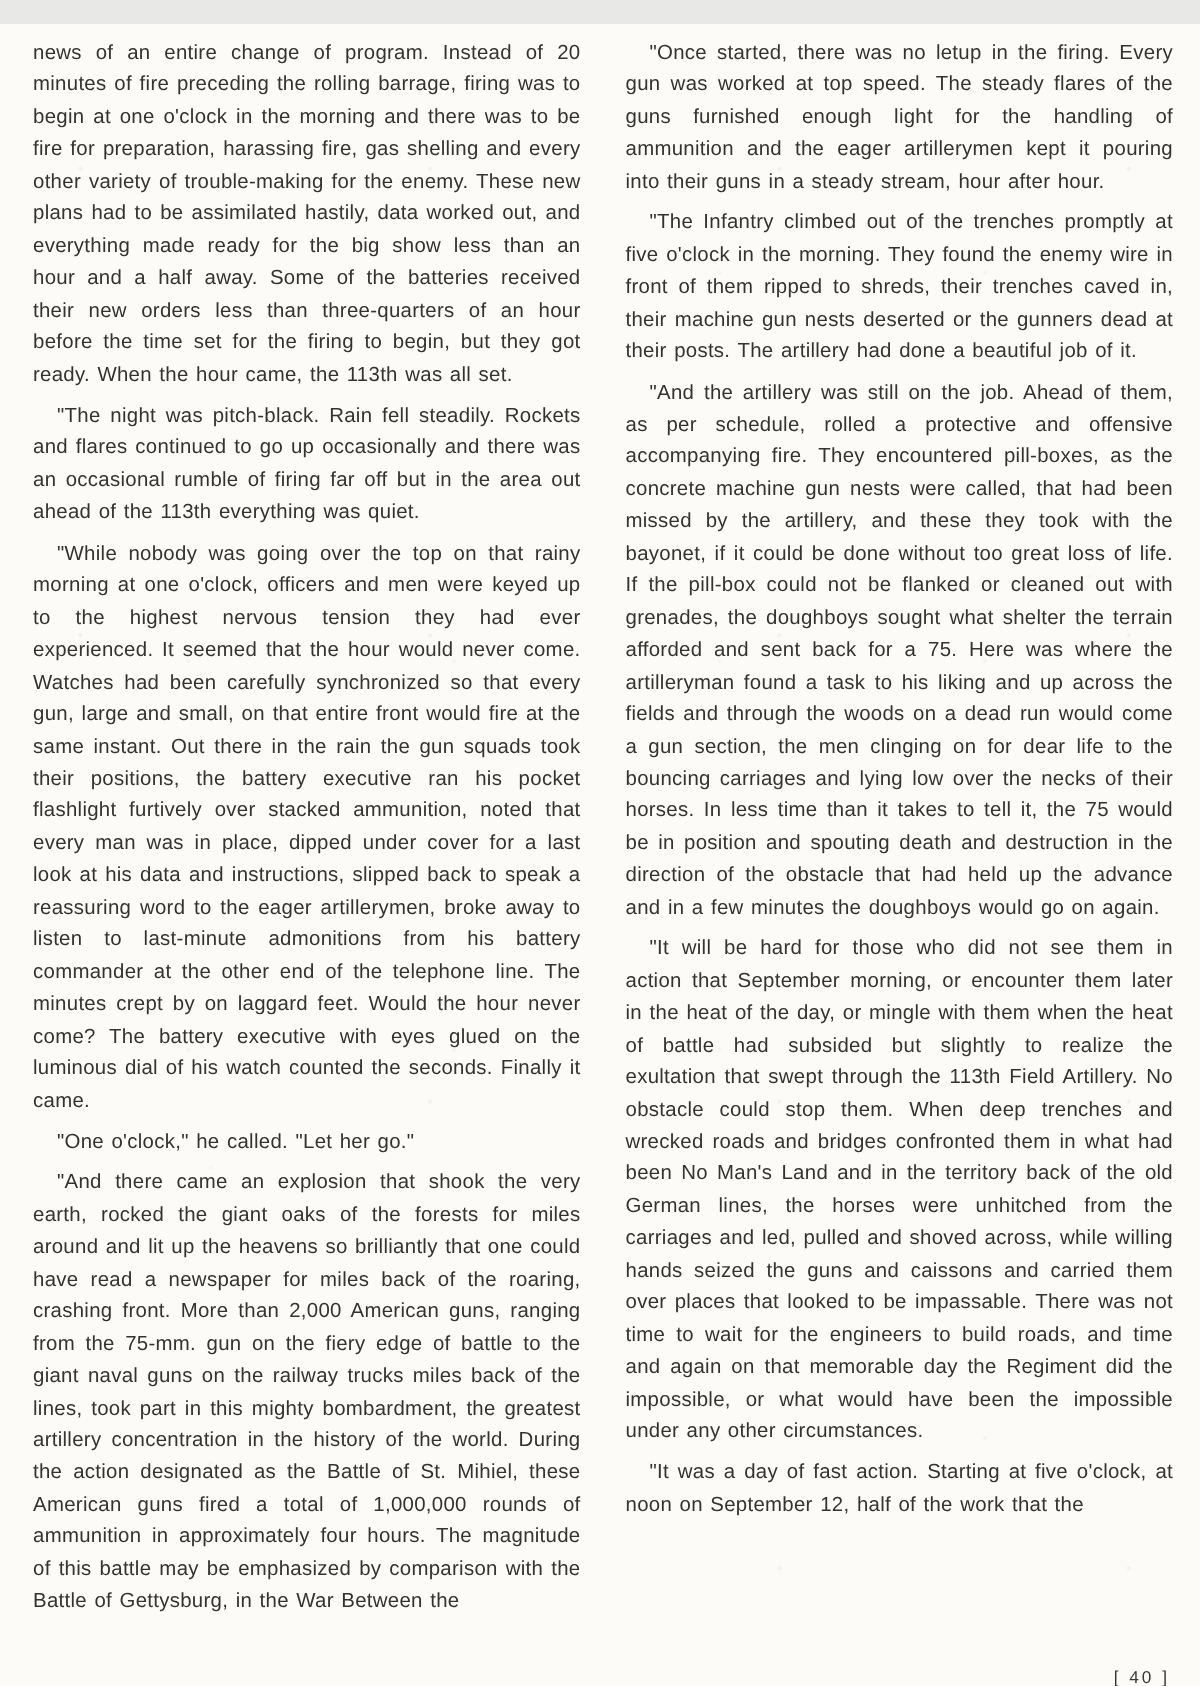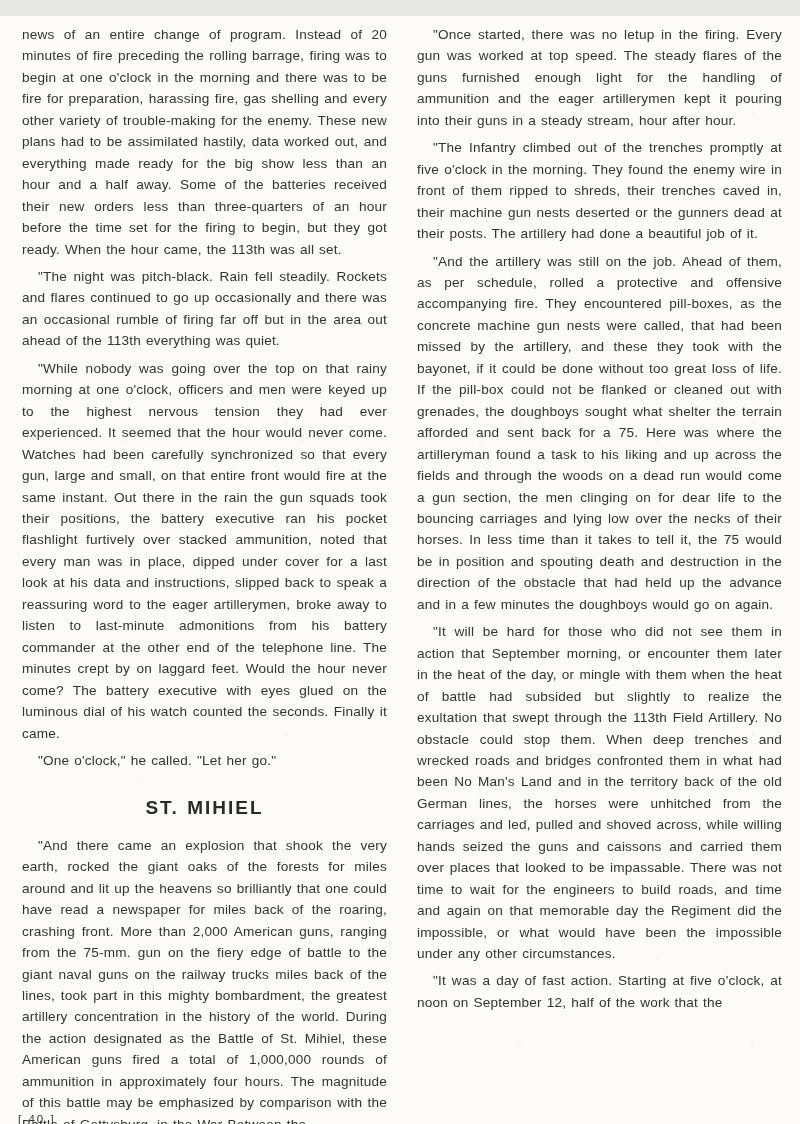--- a/index.html
+++ b/index.html
@@ -46,40 +46,39 @@
     text-align: center;
     font-size: 19px;
     font-weight: bold;
     letter-spacing: 2px;
     color: #2b2a27;
     margin: 26px 0 16px 0;
   }
   .page-footer {
     position: absolute;
     top: 1097px;
-    left: 18px;
+    left: 0;
     width: 780px;
-    text-align: left;
+    text-align: right;
     font-size: 11.5px;
     letter-spacing: 2px;
     color: #3a3834;
   }
 </style>
 </head>
 <body>
 
 <div class="page">
   <div class="columns">
 
     <div class="col">
       <p>news of an entire change of program.  Instead of 20 minutes of fire preceding the rolling barrage, firing was to begin at one o'clock in the morning and there was to be fire for preparation, harassing fire, gas shelling and every other variety of trouble-making for the enemy.  These new plans had to be assimilated hastily, data worked out, and everything made ready for the big show less than an hour and a half away.  Some of the batteries received their new orders less than three-quarters of an hour before the time set for the firing to begin, but they got ready.  When the hour came, the 113th was all set.</p>
       <p class="indent">"The night was pitch-black.  Rain fell steadily.  Rockets and flares continued to go up occasionally and there was an occasional rumble of firing far off but in the area out ahead of the 113th everything was quiet.</p>
       <p class="indent">"While nobody was going over the top on that rainy morning at one o'clock, officers and men were keyed up to the highest nervous tension they had ever experienced.  It seemed that the hour would never come.  Watches had been carefully synchronized so that every gun, large and small, on that entire front would fire at the same instant.  Out there in the rain the gun squads took their positions, the battery executive ran his pocket flashlight furtively over stacked ammunition, noted that every man was in place, dipped under cover for a last look at his data and instructions, slipped back to speak a reassuring word to the eager artillerymen, broke away to listen to last-minute admonitions from his battery commander at the other end of the telephone line.  The minutes crept by on laggard feet.  Would the hour never come?  The battery executive with eyes glued on the luminous dial of his watch counted the seconds.  Finally it came.</p>
       <p class="indent">"One o'clock," he called.  "Let her go."</p>
-      <h2 class="section-heading">ST. MIHIEL</h2>
       <p class="indent">"And there came an explosion that shook the very earth, rocked the giant oaks of the forests for miles around and lit up the heavens so brilliantly that one could have read a newspaper for miles back of the roaring, crashing front.  More than 2,000 American guns, ranging from the 75-mm. gun on the fiery edge of battle to the giant naval guns on the railway trucks miles back of the lines, took part in this mighty bombardment, the greatest artillery concentration in the history of the world.  During the action designated as the Battle of St. Mihiel, these American guns fired a total of 1,000,000 rounds of ammunition in approximately four hours.  The magnitude of this battle may be emphasized by comparison with the Battle of Gettysburg, in the War Between the</p>
     </div>
 
     <div class="col">
       <p class="indent">"Once started, there was no letup in the firing.  Every gun was worked at top speed.  The steady flares of the guns furnished enough light for the handling of ammunition and the eager artillerymen kept it pouring into their guns in a steady stream, hour after hour.</p>
       <p class="indent">"The Infantry climbed out of the trenches promptly at five o'clock in the morning.  They found the enemy wire in front of them ripped to shreds, their trenches caved in, their machine gun nests deserted or the gunners dead at their posts.  The artillery had done a beautiful job of it.</p>
       <p class="indent">"And the artillery was still on the job.  Ahead of them, as per schedule, rolled a protective and offensive accompanying fire.  They encountered pill-boxes, as the concrete machine gun nests were called, that had been missed by the artillery, and these they took with the bayonet, if it could be done without too great loss of life.  If the pill-box could not be flanked or cleaned out with grenades, the doughboys sought what shelter the terrain afforded and sent back for a 75.  Here was where the artilleryman found a task to his liking and up across the fields and through the woods on a dead run would come a gun section, the men clinging on for dear life to the bouncing carriages and lying low over the necks of their horses.  In less time than it takes to tell it, the 75 would be in position and spouting death and destruction in the direction of the obstacle that had held up the advance and in a few minutes the doughboys would go on again.</p>
       <p class="indent">"It will be hard for those who did not see them in action that September morning, or encounter them later in the heat of the day, or mingle with them when the heat of battle had subsided but slightly to realize the exultation that swept through the 113th Field Artillery.  No obstacle could stop them.  When deep trenches and wrecked roads and bridges confronted them in what had been No Man's Land and in the territory back of the old German lines, the horses were unhitched from the carriages and led, pulled and shoved across, while willing hands seized the guns and caissons and carried them over places that looked to be impassable.  There was not time to wait for the engineers to build roads, and time and again on that memorable day the Regiment did the impossible, or what would have been the impossible under any other circumstances.</p>
       <p class="indent">"It was a day of fast action.  Starting at five o'clock, at noon on September 12, half of the work that the</p>
     </div>

